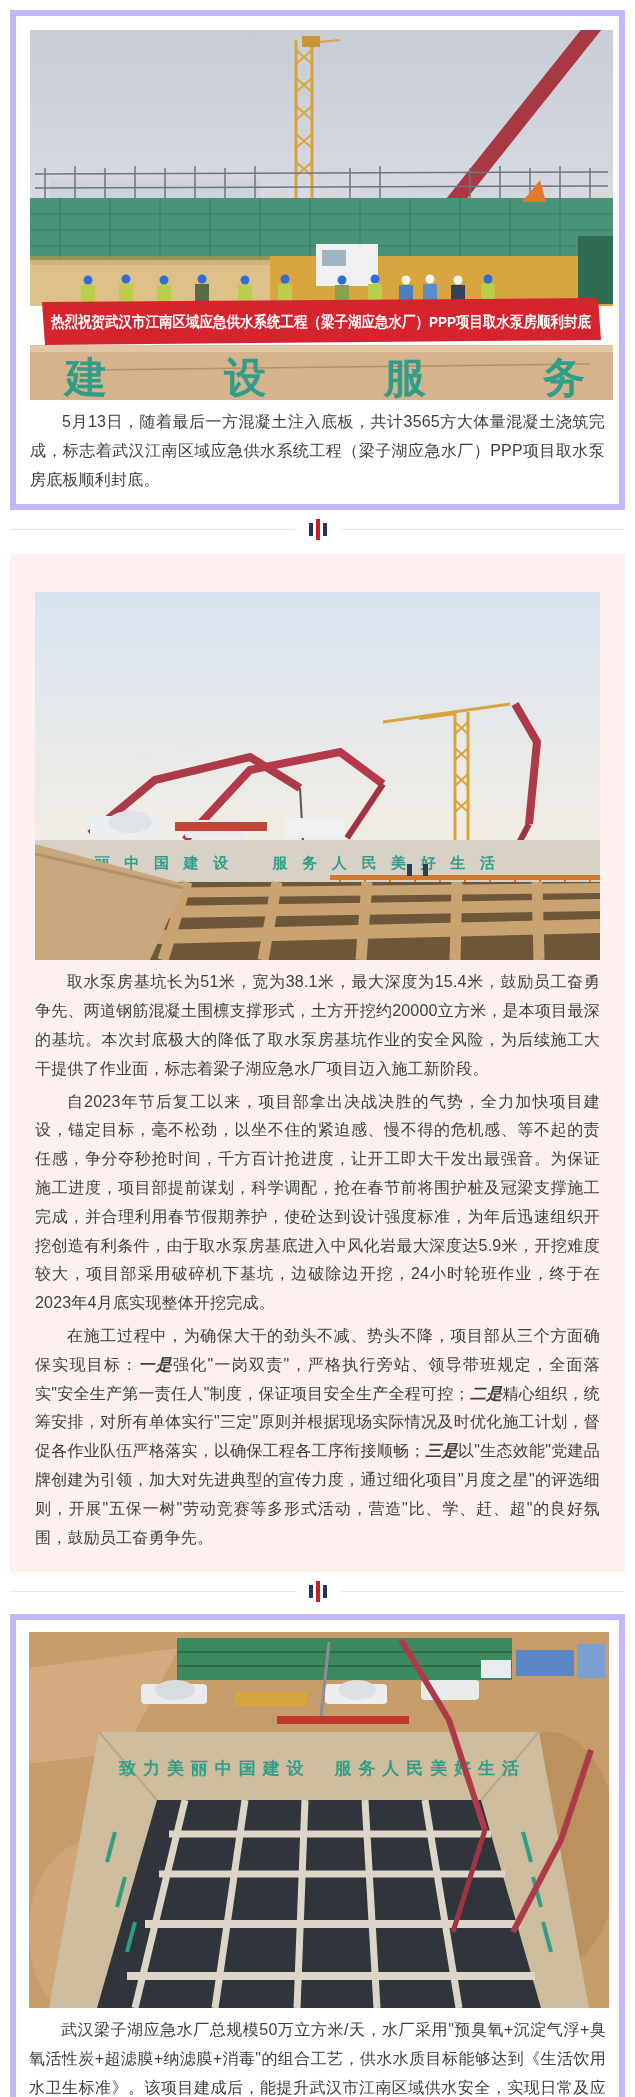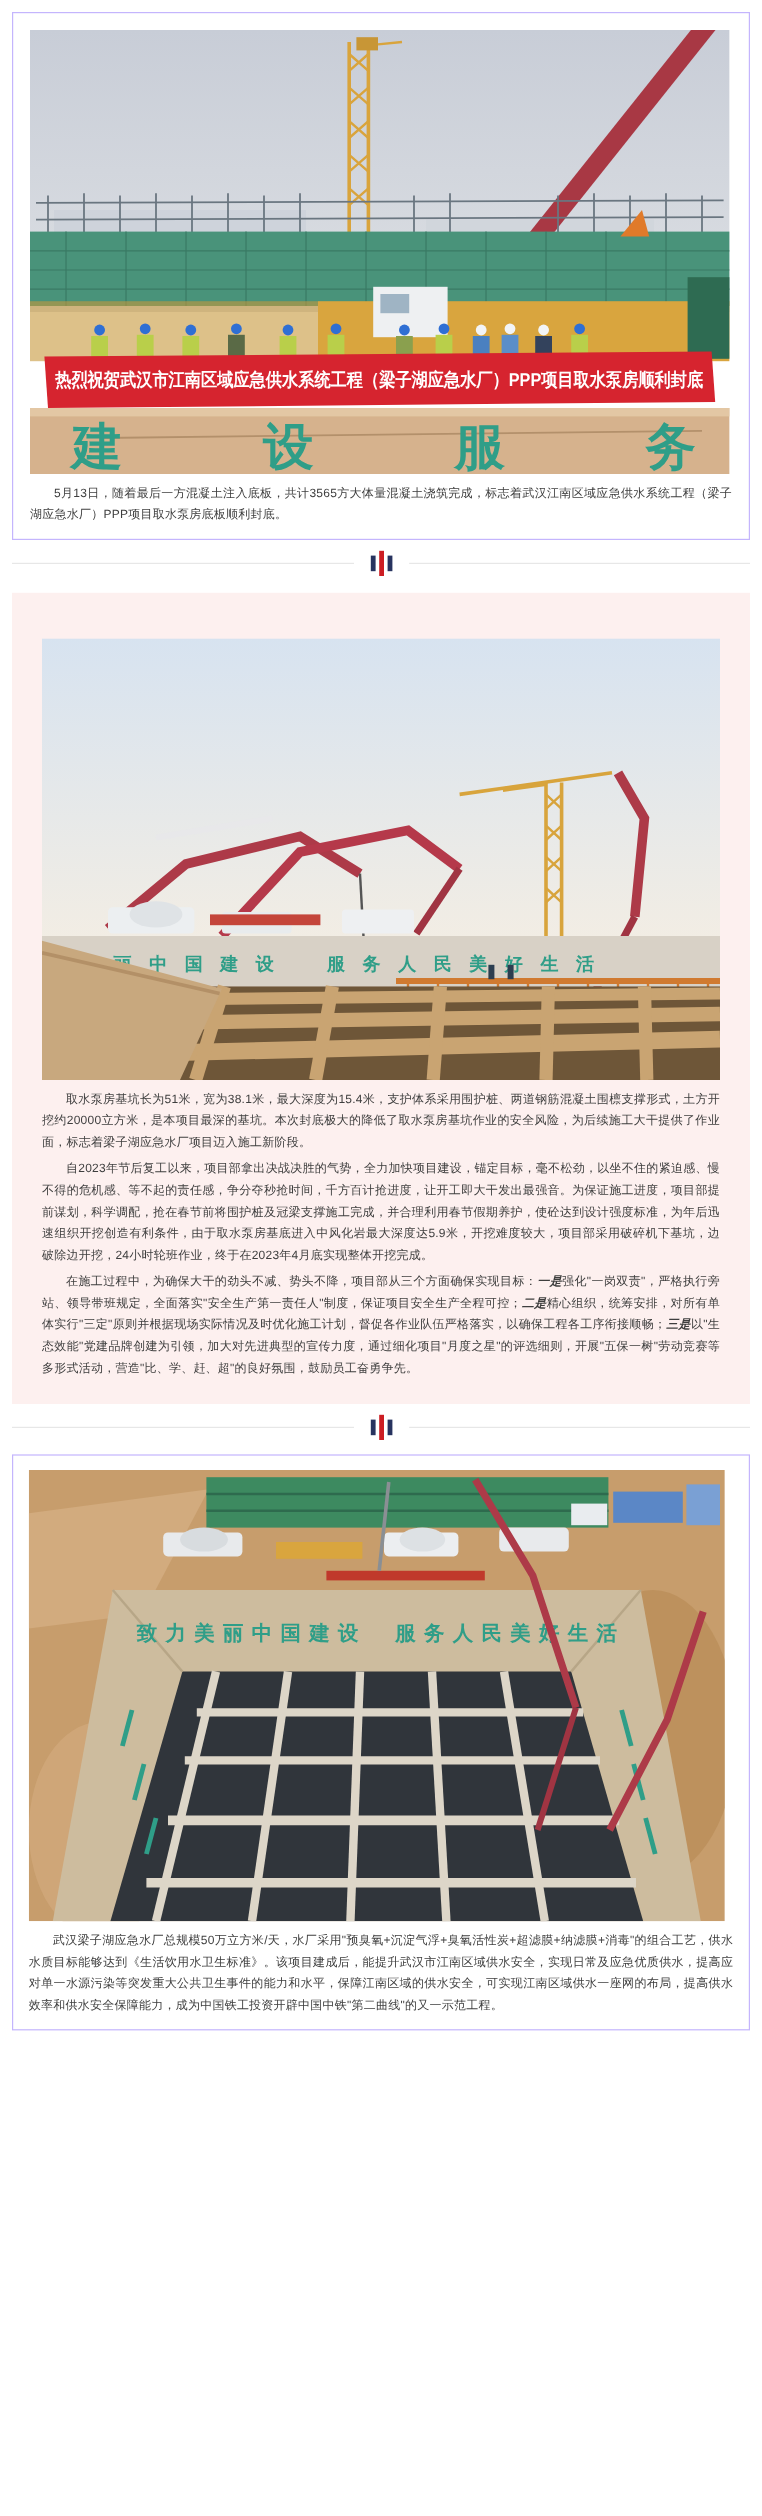--- a/index.html
+++ b/index.html
@@ -2,28 +2,28 @@
 <html><head>
 <meta charset="utf-8">
 <style>
   * { box-sizing: border-box; }
   html,body { margin:0; padding:0; }
   body {
     width:635px; height:2097px; overflow:hidden; background:#ffffff;
     font-family:"Liberation Sans", sans-serif;
   }
   .sec { margin:0 10px; }
-  .box-red { border:1px solid #c4b5fd; background:#ffffff; padding:14px 14px 10px; }
+  .box-red { border:6px solid #c4b5fd; background:#ffffff; padding:14px 14px 10px; }
   .sec1 { margin-top:10px; }
   .box-pink { background:#fdf0ef; padding:38px 25px 20px; margin-top:14px; margin-bottom:2px; }
   .sec3 { margin-top:12px; padding:12px 13px 10px; }
   figure { margin:0 auto; display:block; }
   .para {
     margin:4px 0 0 0; text-indent:2em; text-align:justify;
-    font-size:10px; line-height:1.8; color:#3e3e3e;
+    font-size:16px; line-height:1.8; color:#3e3e3e;
     letter-spacing:0.2px;
   }
   .para .bold { font-weight:bold;font-style:italic; }
   .text-block { margin-top:8px; }
   .divider { display:flex; align-items:center; margin:8px 10px; height:22px; }
   .divider .ln { flex:1; height:1px; background:#e7e7e7; }
   .divider .bars { display:flex; align-items:center; gap:3px; margin:0 14px; }
   .bar-n { width:4px; height:13px; background:#27335f; }
   .bar-r { width:4px; height:21px; background:#cc1d23; }
   .divider-bottom { margin-top:6px; }
@@ -249,21 +249,21 @@
           <line x1="332" y1="290" x2="326" y2="368" stroke-width="11"></line>
           <line x1="422" y1="290" x2="420" y2="368" stroke-width="11"></line>
           <line x1="502" y1="290" x2="504" y2="368" stroke-width="11"></line>
         </g>
         <polygon points="0,252 150,292 115,368 0,368" fill="#c8a87e"></polygon>
         <line x1="0" y1="262" x2="148" y2="296" stroke="#b39067" stroke-width="3"></line>
       </g>
     </svg>
   </figure>
   <div class="text-block">
-      <p class="para"><span>取水泵房基坑长为51米，宽为38.1米，最大深度为15.4米，支护体系采用围护桩、两道钢筋混凝土围檩支撑形式，土方开挖约20000立方米，是本项目最深的基坑。本次封底极大的降低了取水泵房基坑作业的安全风险，为后续施工大干提供了作业面，标志着梁子湖应急水厂项目迈入施工新阶段。</span></p>
+      <p class="para"><span>取水泵房基坑长为51米，宽为38.1米，最大深度为15.4米，鼓励员工奋勇争先、两道钢筋混凝土围檩支撑形式，土方开挖约20000立方米，是本项目最深的基坑。本次封底极大的降低了取水泵房基坑作业的安全风险，为后续施工大干提供了作业面，标志着梁子湖应急水厂项目迈入施工新阶段。</span></p>
       <p class="para"><span>自2023年节后复工以来，项目部拿出决战决胜的气势，全力加快项目建设，锚定目标，毫不松劲，以坐不住的紧迫感、慢不得的危机感、等不起的责任感，争分夺秒抢时间，千方百计抢进度，让开工即大干发出最强音。为保证施工进度，项目部提前谋划，科学调配，抢在春节前将围护桩及冠梁支撑施工完成，并合理利用春节假期养护，使砼达到设计强度标准，为年后迅速组织开挖创造有利条件，由于取水泵房基底进入中风化岩最大深度达5.9米，开挖难度较大，项目部采用破碎机下基坑，边破除边开挖，24小时轮班作业，终于在2023年4月底实现整体开挖完成。</span></p>
       <p class="para"><span>在施工过程中，为确保大干的劲头不减、势头不降，项目部从三个方面确保实现目标：</span><span class="bold">一是</span><span>强化"一岗双责"，严格执行旁站、领导带班规定，全面落实"安全生产第一责任人"制度，保证项目安全生产全程可控；</span><span class="bold">二是</span><span>精心组织，统筹安排，对所有单体实行"三定"原则并根据现场实际情况及时优化施工计划，督促各作业队伍严格落实，以确保工程各工序衔接顺畅；</span><span class="bold">三是</span><span>以"生态效能"党建品牌创建为引领，加大对先进典型的宣传力度，通过细化项目"月度之星"的评选细则，开展"五保一树"劳动竞赛等多形式活动，营造"比、学、赶、超"的良好氛围，鼓励员工奋勇争先。</span></p>
     </div>
 </section>
 
 <div class="divider">
   <span class="ln"></span>
   <span class="bars">
     <span class="bar-n"></span>
       <span class="bar-r"></span>

